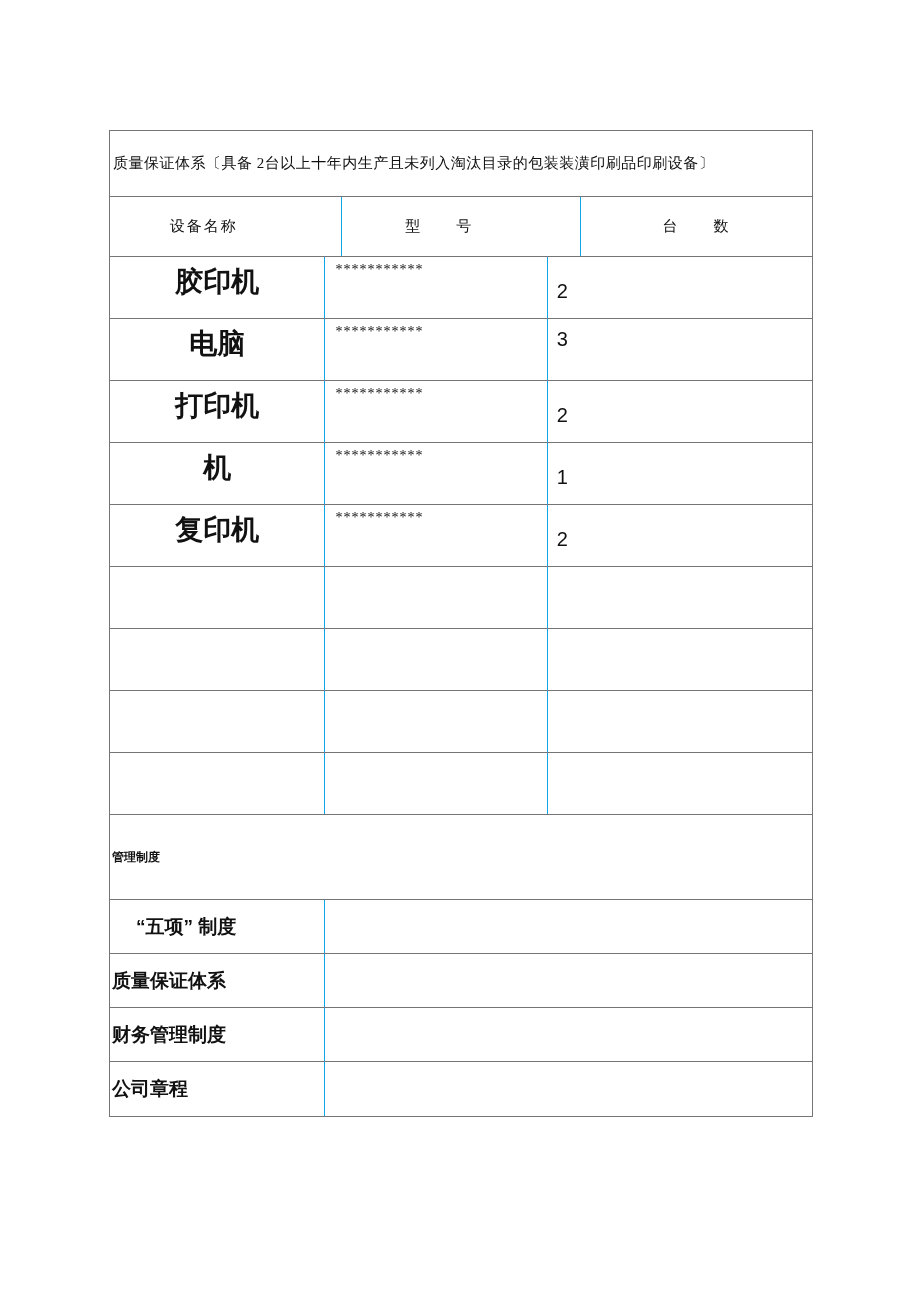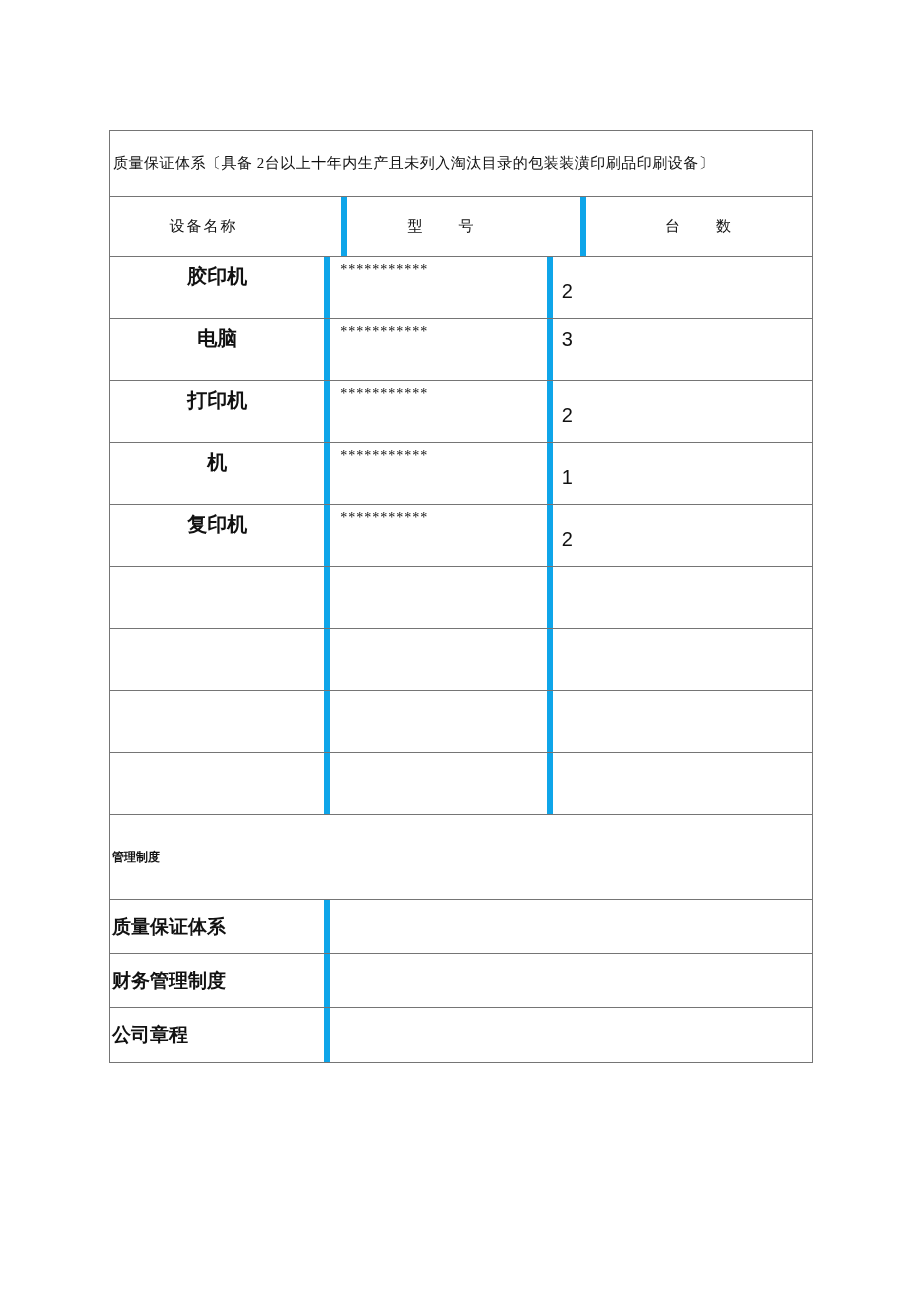--- a/index.html
+++ b/index.html
@@ -15,41 +15,41 @@
   .doc-table {
     position:absolute;
     left:109px; top:130px;
     width:704px;
     border:1px solid #757575;
     background:#ffffff;
   }
   .row { display:flex; width:100%; }
   .row + .row { border-top:1px solid #757575; }
   .cell { height:100%; }
-  .cell + .cell { border-left:6px solid #0ea5e9; }
+  .cell + .cell { border-left:1px solid #0ea5e9; }
 
   
   .title-row { height:65px; display:flex; align-items:center; padding-left:3px;
                font-size:15px; letter-spacing:0.5px; }
 
   
   .head-row { height:60px;gap:44px; }
   .head-cell { display:flex; align-items:center; justify-content:center;
                font-size:15px; letter-spacing:2px; }
 
   
   .c1 { width:215px; }
   .c2 { width:223px; }
   .c3 { width:266px; }
 
   
   .data-row { height:62px; }
   .name-cell { padding-top:6px; text-align:center;
                font-family:"Liberation Sans","DejaVu Sans",sans-serif;
-               font-weight:bold; font-size:20px; }
+               font-weight:bold; font-size:28px; }
   .model-cell { padding:5px 0 0 10px; font-size:14px; letter-spacing:1px; }
   .count-cell { padding:24px 0 0 9px;
                 font-family:"Liberation Sans","DejaVu Sans",sans-serif;
                 font-size:20px; line-height:1; }
   .count-cell.count-top { padding-top:10px; }
 
   .empty-row { height:62px; }
 
   
   .mgmt-title-row { height:85px; display:flex; align-items:center; padding-left:2px;
@@ -123,20 +123,24 @@
     </div>
     <div class="row empty-row">
       <div class="cell c1"></div>
       <div class="cell c2"></div>
       <div class="cell c3"></div>
     </div>
 
     <div class="row mgmt-title-row">管理制度</div>
 
     <div class="row item-row">
+      <div class="cell lbl item-label indent">“五项” 制度</div>
+      <div class="cell item-value"></div>
+    </div>
+    <div class="row item-row">
       <div class="cell lbl item-label">质量保证体系</div>
       <div class="cell item-value"></div>
     </div>
     <div class="row item-row">
       <div class="cell lbl item-label">财务管理制度</div>
       <div class="cell item-value"></div>
     </div>
     <div class="row item-row h55">
       <div class="cell lbl item-label">公司章程</div>
       <div class="cell item-value"></div>

